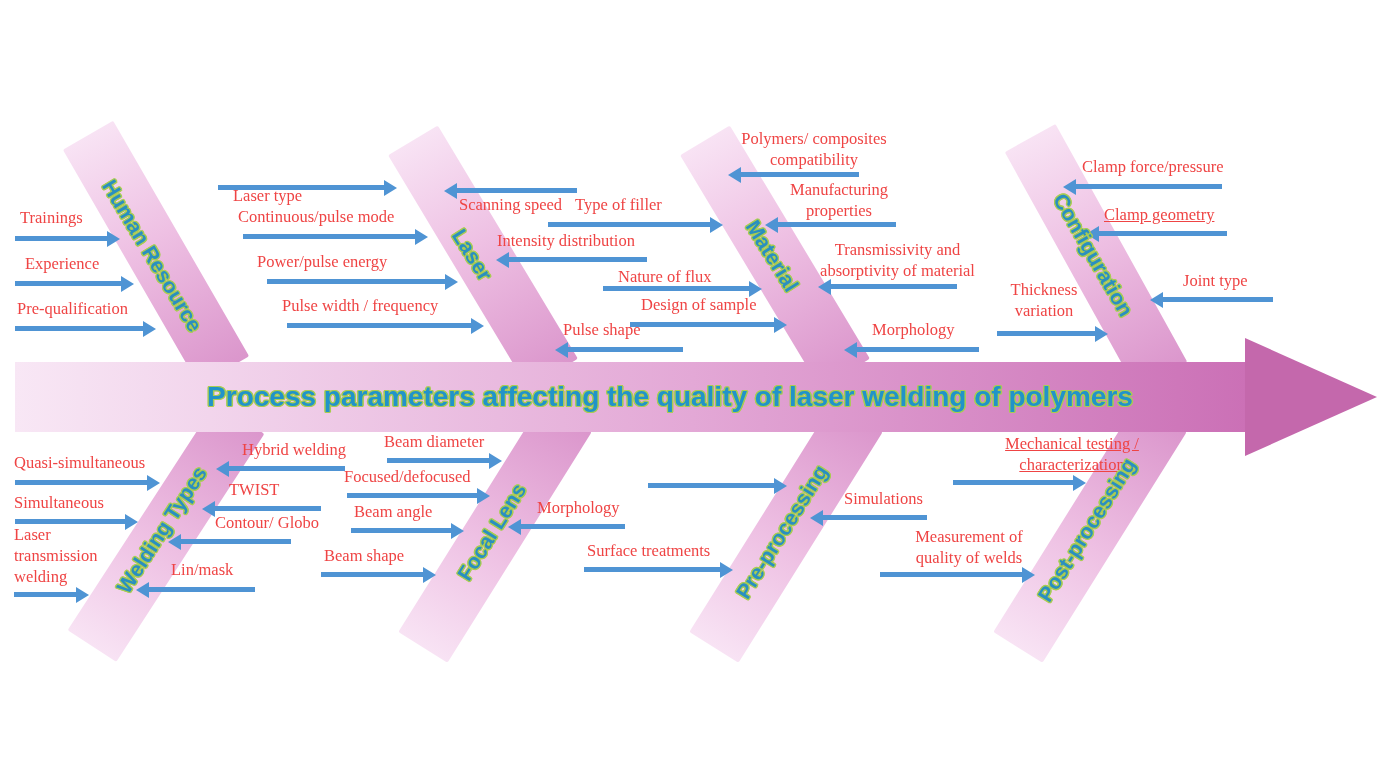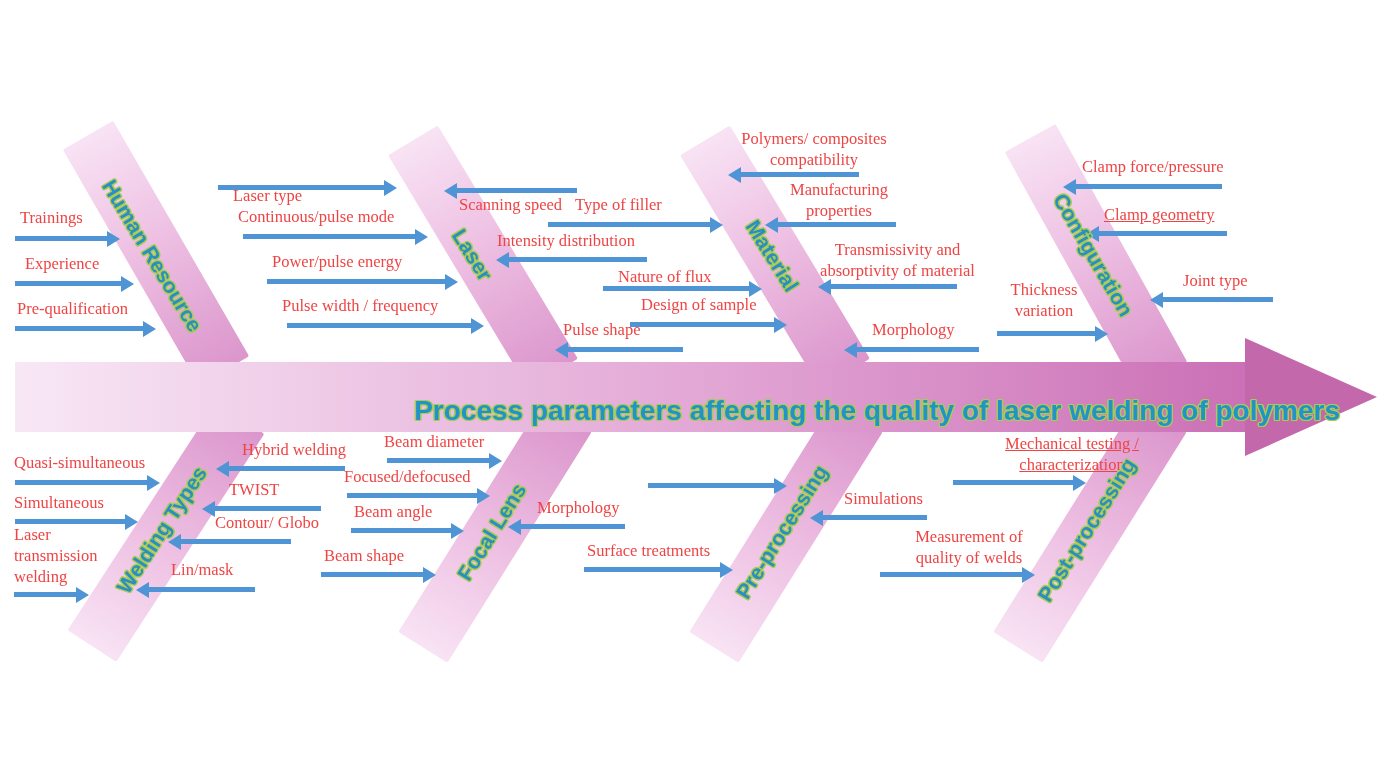--- a/index.html
+++ b/index.html
@@ -29,21 +29,21 @@
             text-shadow:-1px -1px 0 #a9cc52, 1px -1px 0 #a9cc52, -1px 1px 0 #a9cc52,
                         1px 1px 0 #a9cc52, 0 -1.4px 0 #a9cc52, 0 1.4px 0 #a9cc52,
                         -1.4px 0 0 #a9cc52, 1.4px 0 0 #a9cc52; }
 
   
   .spine { position:absolute; left:15px; top:362px; width:1232px; height:70px; z-index:2;
            background:linear-gradient(90deg,#f8e7f5 0%,#e3a8d6 55%,#cb70b6 100%); }
   .spine-head { position:absolute; left:1245px; top:338px; width:0; height:0; z-index:2;
                 border-top:59px solid transparent; border-bottom:59px solid transparent;
                 border-left:132px solid #c468ac; }
-  .title { position:absolute; left:0; top:395px; width:1340px; text-align:right; z-index:6;
+  .title { position:absolute; left:0; top:381px; width:1340px; text-align:center; z-index:6;
            font:bold 28px "Liberation Sans", sans-serif; color:#2193c9;
            text-shadow:-1px -1px 0 #a9cc52, 1px -1px 0 #a9cc52, -1px 1px 0 #a9cc52,
                        1px 1px 0 #a9cc52, 0 -1.4px 0 #a9cc52, 0 1.4px 0 #a9cc52,
                        -1.4px 0 0 #a9cc52, 1.4px 0 0 #a9cc52; }
 </style>
 </head>
 <body>
 
 <div class="canvas">
 
@@ -73,21 +73,21 @@
   <div class="arr arr-r" style="left:15px;top:236px;width:92px;"></div>
   <div class="lbl" style="left:25px;top:254px;">Experience</div>
   <div class="arr arr-r" style="left:15px;top:281px;width:106px;"></div>
   <div class="lbl" style="left:17px;top:299px;">Pre-qualification</div>
   <div class="arr arr-r" style="left:15px;top:326px;width:128px;"></div>
 
   <div class="lbl" style="left:233px;top:158px;margin-top:28px;">Laser type</div>
   <div class="arr arr-r" style="left:218px;top:185px;width:166px;"></div>
   <div class="lbl" style="left:238px;top:207px;">Continuous/pulse mode</div>
   <div class="arr arr-r" style="left:243px;top:234px;width:172px;"></div>
-  <div class="lbl" style="left:272px;top:252px;text-align:right;">Power/pulse energy</div>
+  <div class="lbl" style="left:257px;top:252px;text-align:right;">Power/pulse energy</div>
   <div class="arr arr-r" style="left:267px;top:279px;width:178px;"></div>
   <div class="lbl" style="left:282px;top:296px;">Pulse width / frequency</div>
   <div class="arr arr-r" style="left:287px;top:323px;width:184px;"></div>
 
   <div class="lbl" style="left:459px;top:162px;margin-top:33px;">Scanning speed</div>
   <div class="arr arr-l" style="left:457px;top:188px;width:120px;"></div>
   <div class="lbl" style="left:497px;top:231px;">Intensity distribution</div>
   <div class="arr arr-l" style="left:509px;top:257px;width:138px;"></div>
   <div class="lbl" style="left:563px;top:320px;">Pulse shape</div>
   <div class="arr arr-l" style="left:568px;top:347px;width:115px;"></div>

